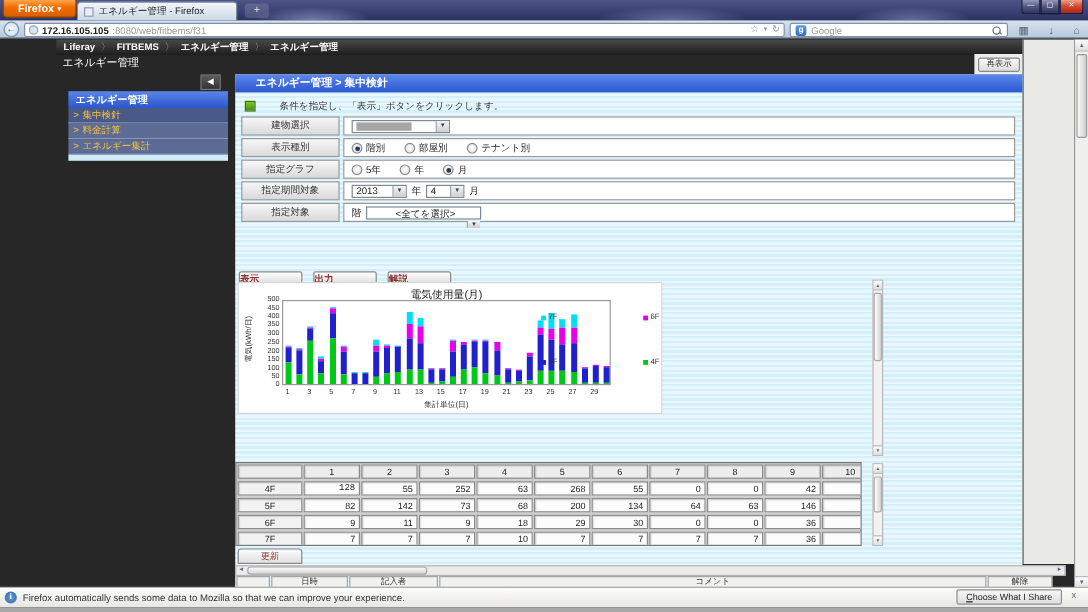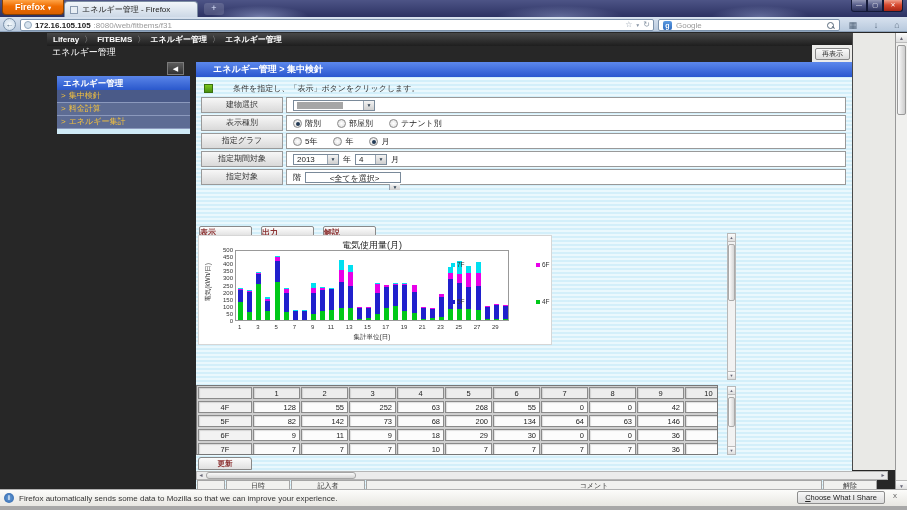--- a/index.html
+++ b/index.html
@@ -134,21 +134,21 @@
     background:#cfcfcf;border:1px solid #777;}
   .dt-row{display:flex;height:14px;}
   .dt-cell{border:1px solid #8a8a8a;background:#fcfcfc;height:12px;margin:1px 0 0 1px;
     font-size:7.5px;line-height:11px;color:#222;box-shadow:inset 1px 1px 1px rgba(0,0,0,.12);flex:0 0 auto;}
   .dt-cell.head{background:#ededed;text-align:center;}
   .dt-cell.rowlab{background:#f2f2f2;text-align:center;}
   .dt-cell.val{text-align:right;padding-right:3px;}
 
   .update-btn{position:absolute;left:2px;top:395px;width:54px;height:13px;
     background:linear-gradient(#fcfcfc,#e0e0e0);border:1px solid #888;border-radius:3px 3px 0 0;
-    color:#8c3232;font-weight:bold;font-size:7.5px;text-align:center;line-height:12px;}
+    color:#8c3232;font-weight:normal;font-size:7.5px;text-align:center;line-height:12px;}
   .hscroll{position:absolute;left:0;top:409px;width:692px;height:9px;background:#ebebeb;border:1px solid #b5b5b5;}
   .harrow{position:absolute;top:0;width:8px;height:7px;font-size:5px;color:#667;text-align:center;line-height:7px;}
   .hthumb{position:absolute;left:9px;top:0;width:150px;height:7px;
     background:linear-gradient(#fbfbfb,#d6d6d6);border:1px solid #a5a5a5;border-radius:3px;}
   #comment-row{position:absolute;left:0;top:418px;display:flex;height:10px;}
   .c-cell{height:10px;background:#f1f1ef;border:1px solid #a5a5a5;margin-left:1px;
     font-size:7px;text-align:center;line-height:9px;color:#333;flex:0 0 auto;}
 
   
   #b-scroll{position:absolute;left:895px;top:33px;width:12px;height:457px;background:#f0f0ee;border-left:1px solid #999;}
@@ -583,21 +583,21 @@
           <div class="dt-cell head" style="width: 47px;">4</div>
           <div class="dt-cell head" style="width: 47px;">5</div>
           <div class="dt-cell head" style="width: 47px;">6</div>
           <div class="dt-cell head" style="width: 47px;">7</div>
           <div class="dt-cell head" style="width: 47px;">8</div>
           <div class="dt-cell head" style="width: 47px;">9</div>
           <div class="dt-cell head" style="width: 47px;">10</div>
         </div>
         <div class="dt-row">
           <div class="dt-cell rowlab" style="width: 54px;">4F</div>
-          <div class="dt-cell val" style="width: 47px;">128</div>
+          <div class="dt-cell val" style="width: 47px; font-family: Liberation Mono, monospace;">128</div>
           <div class="dt-cell val" style="width: 47px;">55</div>
           <div class="dt-cell val" style="width: 47px;">252</div>
           <div class="dt-cell val" style="width: 47px;">63</div>
           <div class="dt-cell val" style="width: 47px;">268</div>
           <div class="dt-cell val" style="width: 47px;">55</div>
           <div class="dt-cell val" style="width: 47px;">0</div>
           <div class="dt-cell val" style="width: 47px;">0</div>
           <div class="dt-cell val" style="width: 47px;">42</div>
           <div class="dt-cell val" style="width: 47px;"></div>
         </div>

